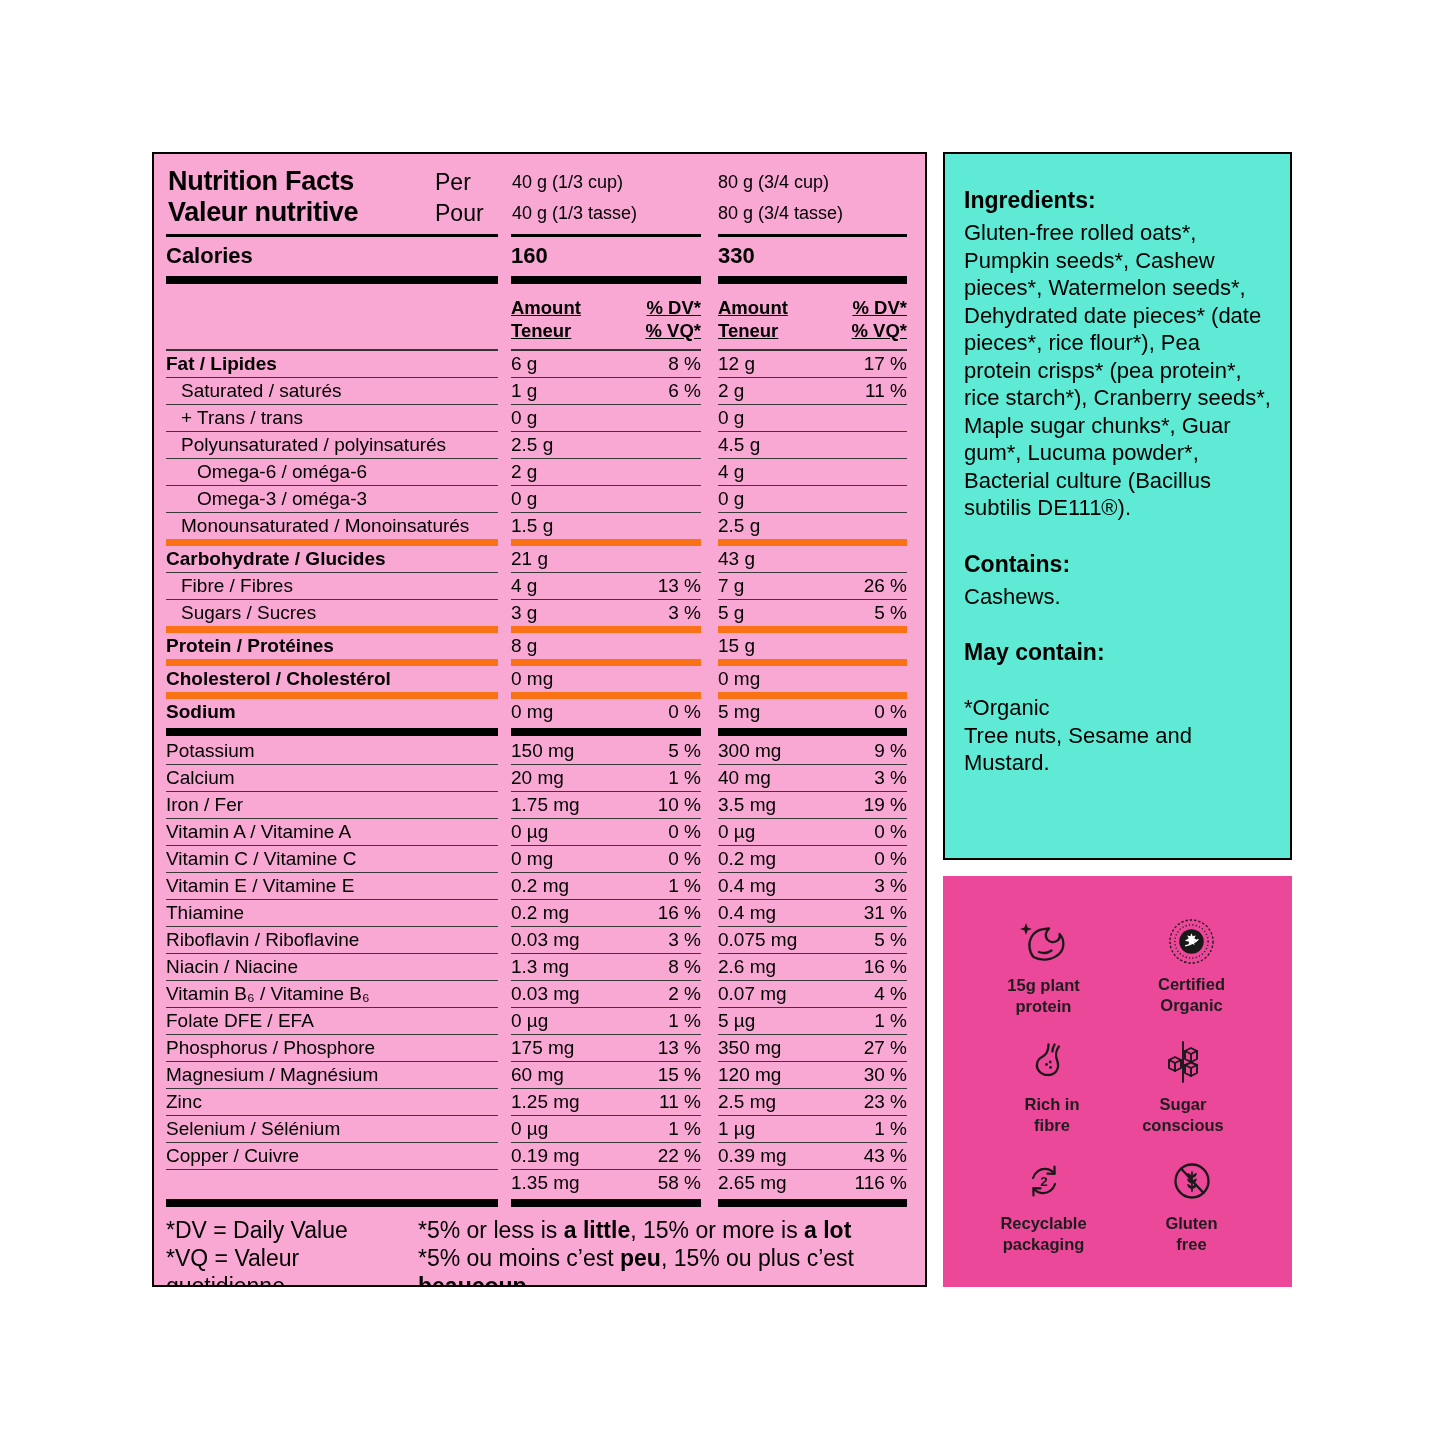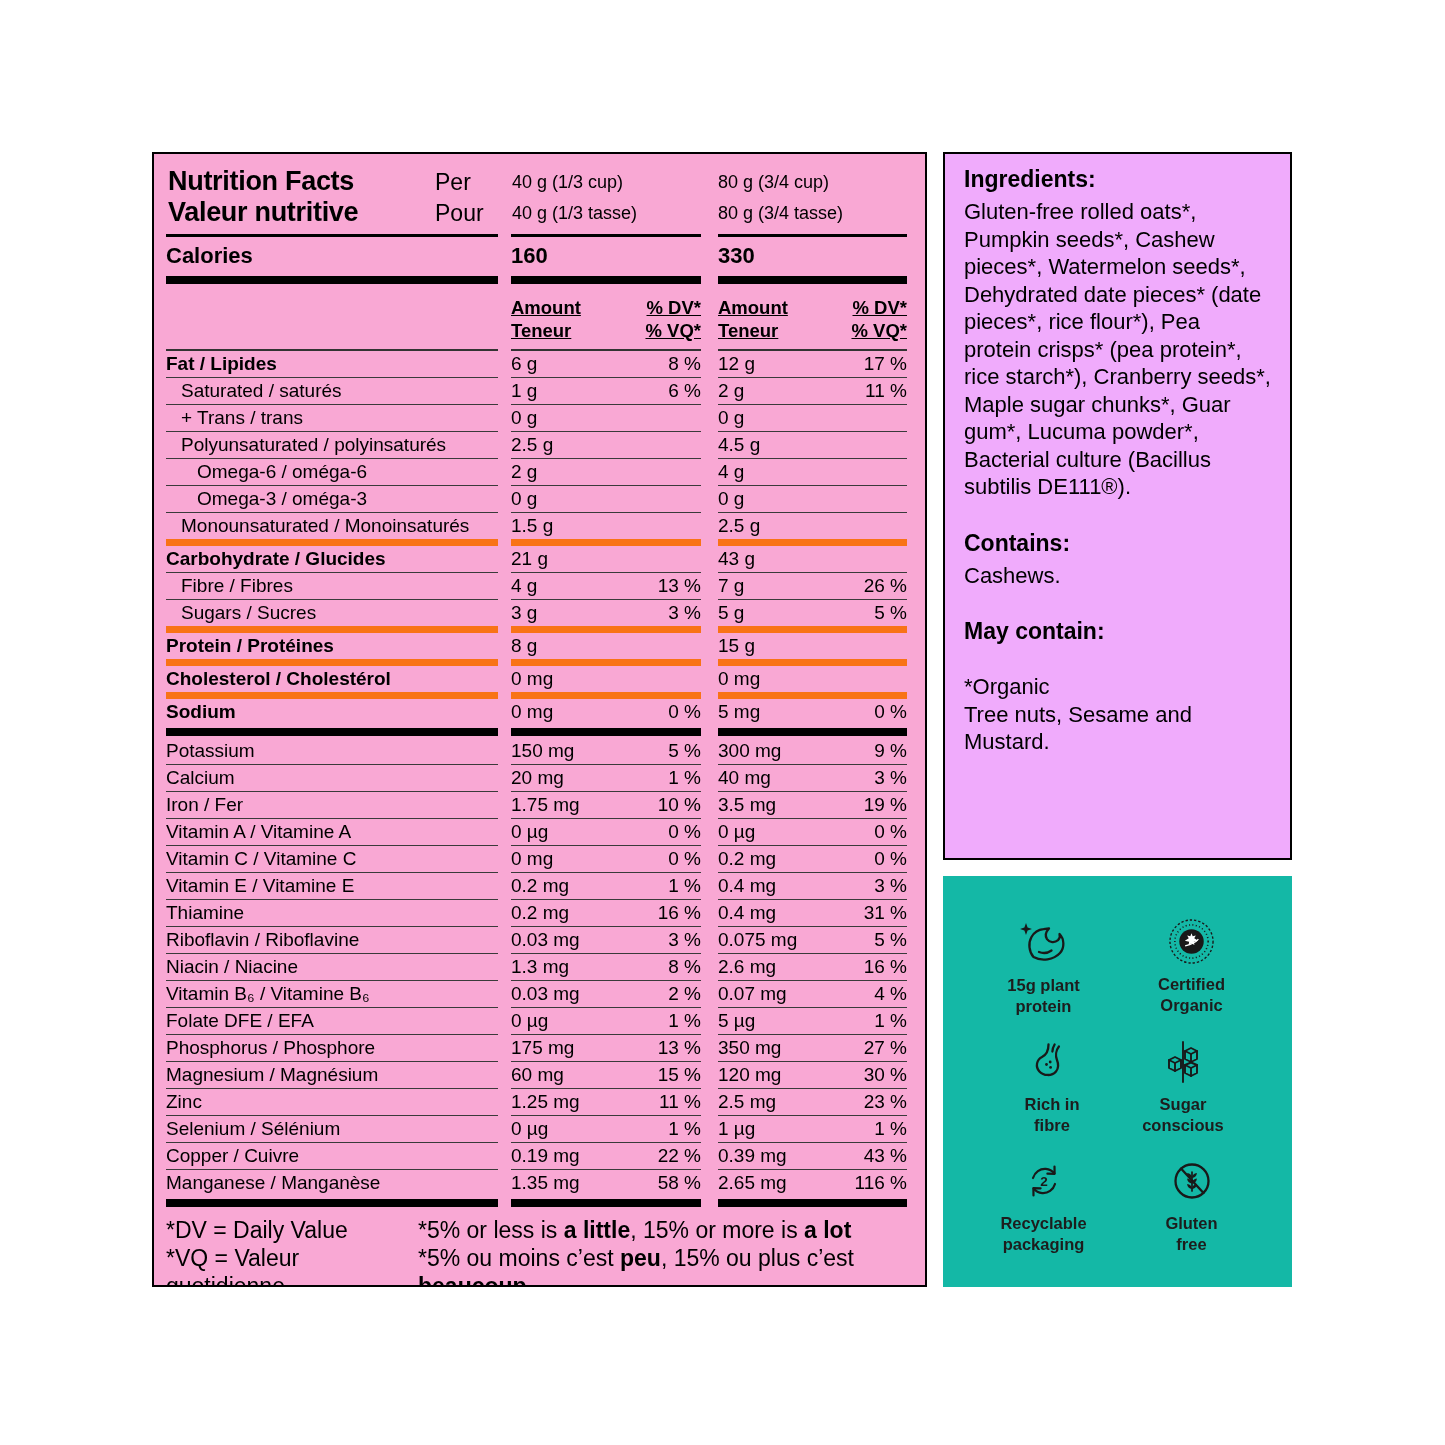--- a/index.html
+++ b/index.html
@@ -42,21 +42,21 @@
   .colv .dv{text-align:right;}
   .barrow i{display:block;height:8px;background:#000;margin:3px 0 2px;}
 
   .nft-foot{margin-top:7px;}
   .fl{display:flex;font-size:23px;line-height:28px;}
   .fleft{width:252px;flex:0 0 252px;}
   .fright b{font-weight:bold;}
 
   
   .ing{position:absolute;left:943px;top:152px;width:349px;height:708px;border:2px solid #000;
-       box-sizing:border-box;background:#f0abfc;padding:11px 19px;font-size:22px;line-height:27.5px;overflow:hidden;}
+       box-sizing:border-box;background:#5eead4;padding:32px 19px;font-size:22px;line-height:27.5px;overflow:hidden;}
   .sec-title{font-weight:bold;font-size:23px;line-height:28px;margin-bottom:5px;}
   .mt{margin-top:28px;}
 
   
   .badges{position:absolute;left:943px;top:876px;width:349px;height:411px;background:#F1EDE4;
           box-sizing:border-box;padding-top:42px;}
   .badge-row{display:flex;justify-content:center;margin-bottom:22px;}
   .r1{gap:22px}.r2{gap:18px}.r3{gap:22px}
   .badge{text-align:center;}
   .r1 .badge,.r3 .badge{width:126px;}
@@ -456,21 +456,20 @@
           <div class="cell colv c3">
             <span class="amt">0.19 mg</span>
             <span class="dv">22 %</span>
           </div>
           <div class="cell colv c5">
             <span class="amt">0.39 mg</span>
             <span class="dv">43 %</span>
           </div>
         </div>
         <div class="grid row nob">
-          <div class="cell lab c1 ind0">Manganese / Manganèse</div>
           <div class="cell colv c3">
             <span class="amt">1.35 mg</span>
             <span class="dv">58 %</span>
           </div>
           <div class="cell colv c5">
             <span class="amt">2.65 mg</span>
             <span class="dv">116 %</span>
           </div>
         </div>
         <div class="grid barrow">
@@ -495,21 +494,21 @@
   <section class="ing">
     <div class="sec-title">Ingredients:</div>
     <div class="sec-text">Gluten-free rolled oats*, Pumpkin seeds*, Cashew pieces*, Watermelon seeds*, Dehydrated date pieces* (date pieces*, rice flour*), Pea protein crisps* (pea protein*, rice starch*), Cranberry seeds*, Maple sugar chunks*, Guar gum*, Lucuma powder*, Bacterial culture (Bacillus subtilis DE111®).</div>
     <div class="sec-title mt">Contains:</div>
     <div class="sec-text">Cashews.</div>
     <div class="sec-title mt">May contain:</div>
     <div class="sec-text mt">*Organic</div>
     <div class="sec-text">Tree nuts, Sesame and Mustard.</div>
   </section>
 
-  <section class="badges" style="background: #14b8a6;">
+  <section class="badges" style="background: #ec4899;">
 
     <div class="badge-row r1">
       <div class="badge">
         <svg width="54" height="48" viewBox="0 0 54 48" fill="none" stroke="#191919" stroke-width="2.3" stroke-linecap="round" stroke-linejoin="round">
           <path d="M9 5 L10.6 9.4 L15 11 L10.6 12.6 L9 17 L7.4 12.6 L3 11 L7.4 9.4 Z" fill="#191919" stroke="none"></path>
           <path d="M16.5 39 C12 34 11 25 14.5 19 C17 14.7 21.5 11.7 26.5 11.2 L32 10.5 C29 13.7 28 18 30 21.2 C32.4 24.6 37.8 25 41 22.2 C42.7 20.6 43.3 18.2 42.5 16 C47.3 20.7 47.8 29.8 43 35 C36.8 41.8 24.8 43.6 16.5 39 Z"></path>
           <path d="M22 34 C26 35.5 31 35 34.5 32.5"></path>
         </svg>
         <div class="bl">
           <div>15g plant</div>

